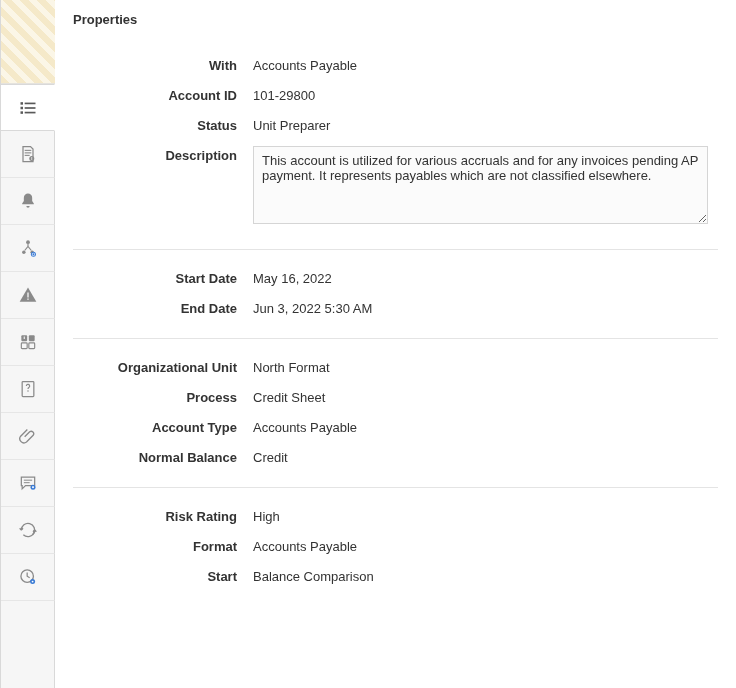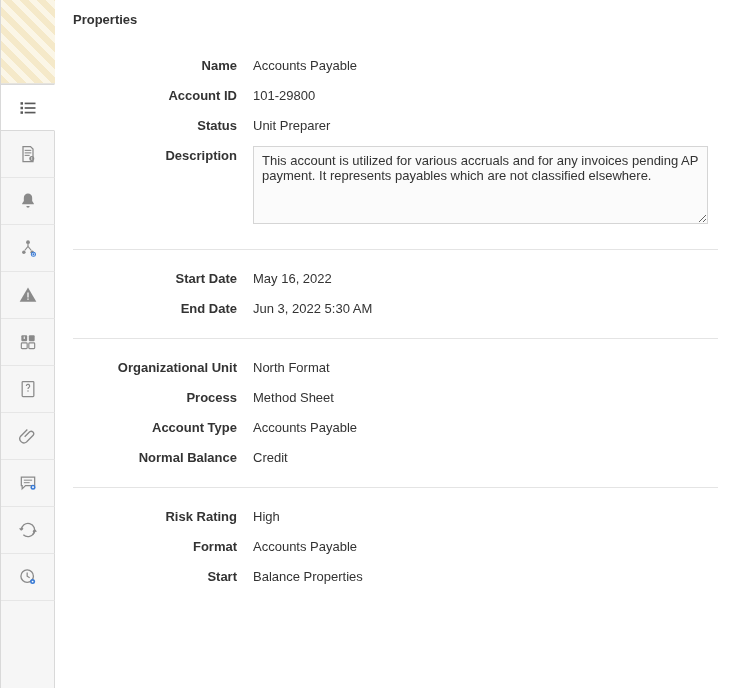--- a/index.html
+++ b/index.html
@@ -239,21 +239,21 @@
       </span>
     </div>
 
     <div class="rail-spacer"></div>
   </div>
 
   <div class="content">
     <div class="section-title">Properties</div>
 
     <div class="row">
-      <div class="label">Name</div>
+      <div class="label">With</div>
       <div class="value">Accounts Payable</div>
     </div>
     <div class="row">
       <div class="label">Account ID</div>
       <div class="value">101-29800</div>
     </div>
     <div class="row">
       <div class="label">Status</div>
       <div class="value">Unit Preparer</div>
     </div>
@@ -276,21 +276,21 @@
     </div>
 
     <hr class="sep">
 
     <div class="row">
       <div class="label">Organizational Unit</div>
       <div class="value">North Format</div>
     </div>
     <div class="row">
       <div class="label">Process</div>
-      <div class="value">Method Sheet</div>
+      <div class="value">Credit Sheet</div>
     </div>
     <div class="row">
       <div class="label">Account Type</div>
       <div class="value">Accounts Payable</div>
     </div>
     <div class="row">
       <div class="label">Normal Balance</div>
       <div class="value">Credit</div>
     </div>
 
@@ -299,16 +299,16 @@
     <div class="row">
       <div class="label">Risk Rating</div>
       <div class="value">High</div>
     </div>
     <div class="row">
       <div class="label">Format</div>
       <div class="value">Accounts Payable</div>
     </div>
     <div class="row">
       <div class="label">Start</div>
-      <div class="value">Balance Properties</div>
+      <div class="value">Balance Comparison</div>
     </div>
   </div>
 </div>
 
 </body></html>

